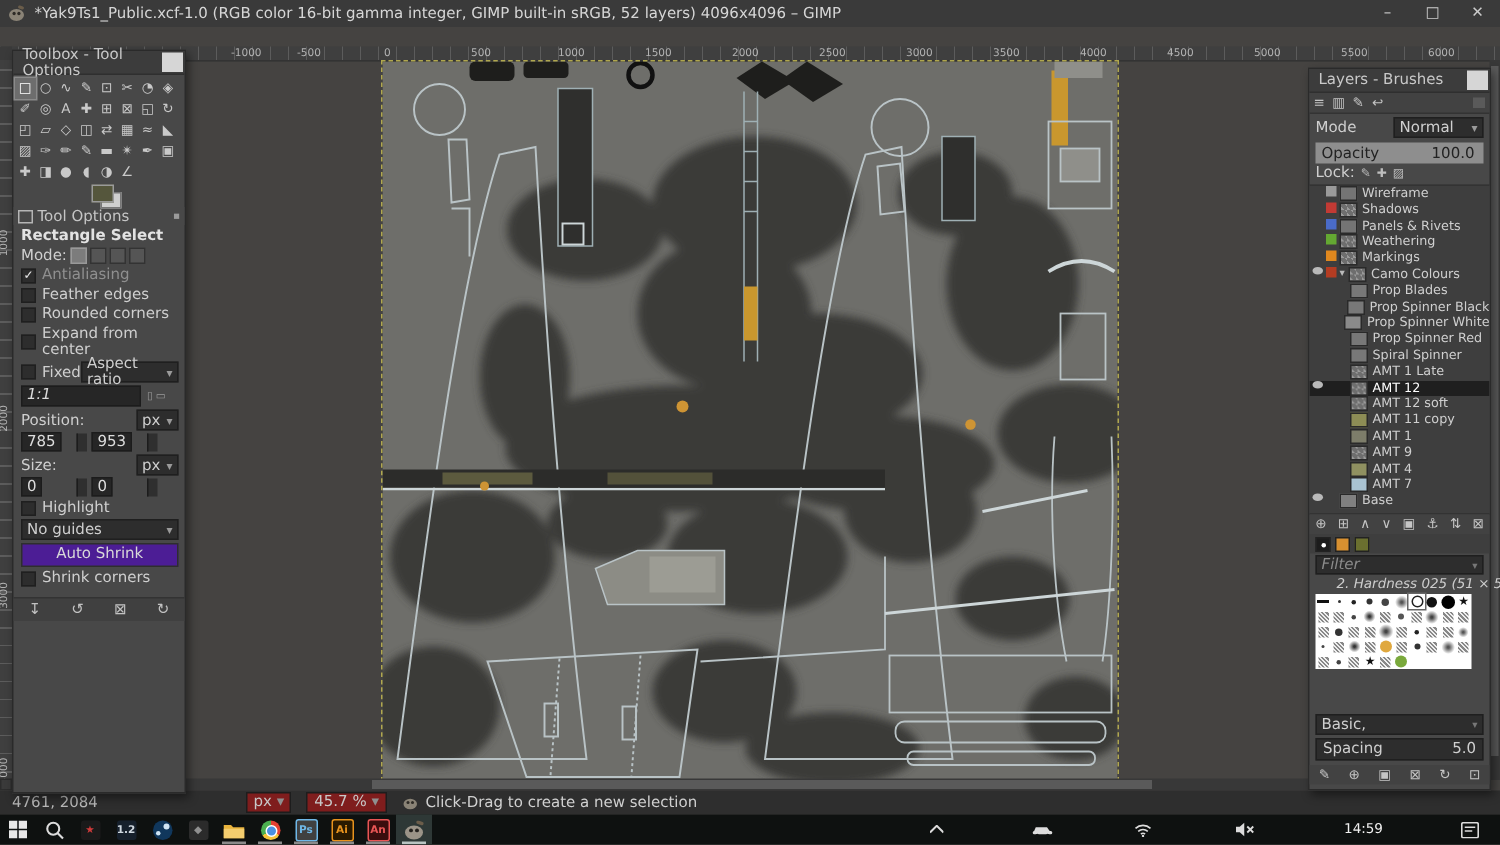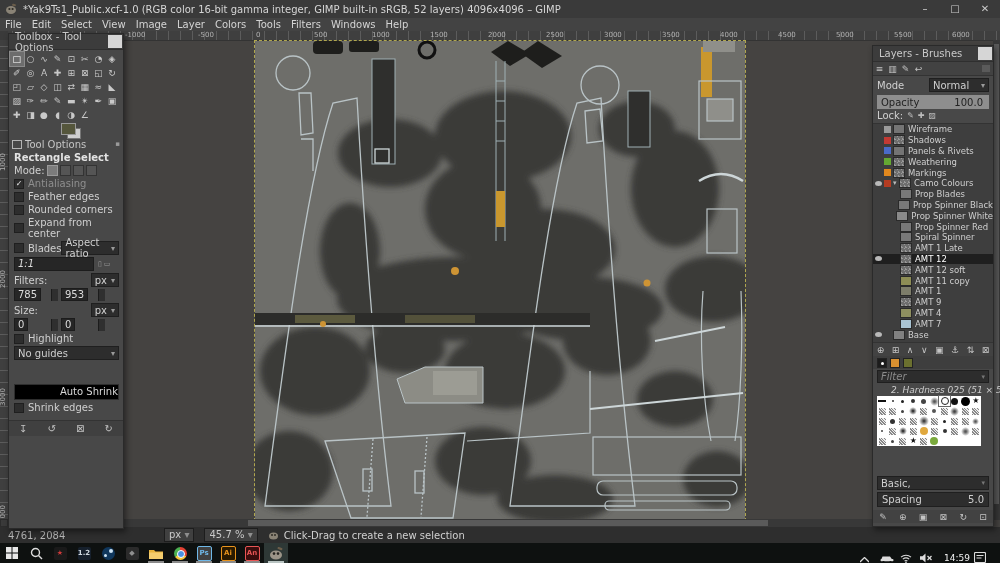--- a/index.html
+++ b/index.html
@@ -27,21 +27,21 @@
   .canvaswrap{position:absolute;left:255px;top:41px;width:490px;height:479px;outline:1px dashed #b0a74f;}
   .vsb{position:absolute;right:0;top:40px;width:7px;height:480px;background:#383838;}
   .vsb i{position:absolute;left:1px;top:4px;width:5px;height:460px;background:#5a5a5a;}
   .hsb{position:absolute;left:8px;top:519px;width:985px;height:8px;background:#383838;}
   .hsb i{position:absolute;top:1px;left:240px;width:520px;height:6px;background:#5a5a5a;}
   .qmask{position:absolute;left:0;top:519px;width:8px;height:8px;background:#3a3a3a;border:1px solid #2c2c2c;box-sizing:border-box;}
   
   .statusbar{position:absolute;left:0;top:527px;width:1000px;height:16px;background:#2e2e2e;
     display:flex;align-items:center;color:#c8c8c8;}
   .statusbar .pos{margin-left:8px;width:90px;color:#b9b9b9;}
-  .sdrop{background:#404040;border:1px solid #1d1d1d;padding:0 4px;margin-right:10px;height:12px;line-height:12px;}
+  .sdrop{background:#7f1d1d;border:1px solid #1d1d1d;padding:0 4px;margin-right:10px;height:12px;line-height:12px;}
   .sdrop b{font-weight:normal;color:#8f8f8f;}
   .hint{margin-left:5px;color:#d0d0d0;}
   
   .win{position:absolute;background:#484848;border:1px solid #2a2a2a;box-shadow:2px 3px 6px rgba(0,0,0,.45);}
   .wtitle{height:15px;background:#3c3c3c;display:flex;align-items:center;border-bottom:1px solid #2f2f2f;}
   .wtitle span{margin-left:6px;font-size:10px;color:#c9c9c9;}
   .wclose{position:absolute;right:1px;top:1px;width:14px;height:13px;background:#d6d6d6;}
   
   .toolgrid{display:flex;flex-wrap:wrap;width:112px;padding:2px 0 0 1px;}
   .tool{width:13.6px;height:14px;display:flex;align-items:center;justify-content:center;
@@ -58,33 +58,33 @@
     font-size:8px;line-height:8px;color:#e8e8e8;text-align:center;}
   .modebtn{width:9px;height:9px;background:#555;border:1px solid #333;margin-left:2px;}
   .modebtn.on{background:#7c7c7c;border-color:#999;}
   .field{background:#262626;border:1px solid #1c1c1c;color:#dcdcdc;padding:0 3px;height:12px;line-height:12px;}
   .spin{position:relative;width:44px;margin-right:3px;}
   .spin .field{width:38px;}
   .spin u{position:absolute;right:0;top:0;width:6px;height:12px;text-decoration:none;
     border-left:1px solid #1c1c1c;background:#2f2f2f;}
   .drop{display:flex;align-items:center;background:#2d2d2d;border:1px solid #1f1f1f;height:12px;padding:0 3px;}
   .drop i{font-style:normal;margin-left:4px;color:#9a9a9a;font-size:8px;}
-  .btn{background:#000000;border:1px solid #2e2e2e;color:#d8d8d8;text-align:right;height:14px;line-height:14px;margin-top:22px;}
+  .btn{background:#4c1d95;border:1px solid #2e2e2e;color:#d8d8d8;text-align:center;height:14px;line-height:14px;}
   .iconbar{display:flex;justify-content:space-around;align-items:center;background:#404040;height:15px;margin-top:6px;border-top:1px solid #333;}
   .iconbar span{color:#c2c2c2;font-size:10px;}
   
   .tabs{display:flex;align-items:center;height:13px;background:#424242;border-bottom:1px solid #333;}
   .tabs span{width:13px;text-align:center;color:#c5c5c5;font-size:9px;}
   .tabs .corner{position:static;margin-left:auto;margin-right:3px;width:8px;height:7px;background:#5a5a5a;}
   .lrow{display:flex;align-items:center;padding:2px 4px;}
   .opac{position:relative;margin:1px 4px;height:14px;background:#8e8e8e;color:#222;display:flex;align-items:center;}
   .opac b{font-weight:normal;margin-left:4px;}
   .opac em{font-style:normal;margin-left:auto;margin-right:6px;}
   .layerlist{background:#3e3e3e;border-top:1px solid #333;border-bottom:1px solid #333;overflow:hidden;}
-  .lay{display:flex;align-items:center;height:10.8px;}
+  .lay{display:flex;align-items:flex-start;height:10.8px;}
   .lay.sel{background:#1f1f1f;color:#ffffff;}
   .lay .eye{width:7px;height:5px;border-radius:50%;background:#b9b9b9;margin:0 2px 0 2px;flex:none;}
   .lay .noeye{width:11px;flex:none;}
   .lay .tag{width:7px;height:7px;flex:none;margin-right:2px;}
   .lay .notag{width:9px;flex:none;}
   .lay .thumb{width:10px;height:8px;flex:none;border:1px solid #2a2a2a;margin-right:3px;}
   .checker{background-image:linear-gradient(45deg,#9a9a9a 25%,#6e6e6e 25%,#6e6e6e 75%,#9a9a9a 75%),
     linear-gradient(45deg,#9a9a9a 25%,#6e6e6e 25%,#6e6e6e 75%,#9a9a9a 75%);background-size:4px 4px;background-position:0 0,2px 2px;}
   .lay .nm{font-size:8.5px;white-space:nowrap;}
   .lay .exp{width:6px;color:#bbb;font-size:7px;flex:none;}
@@ -101,21 +101,21 @@
   .tagrow{display:flex;align-items:center;height:12px;margin:2px 4px 0;background:#2d2d2d;border:1px solid #1f1f1f;padding:0 3px;color:#cfcfcf;}
   .spacing{display:flex;align-items:center;height:13px;margin:2px 4px 0;background:#2d2d2d;border:1px solid #1f1f1f;padding:0 4px;}
   .spacing em{font-style:normal;margin-left:auto;}
   
   .taskbar{position:absolute;left:0;top:543px;width:1000px;height:20px;background:#0e1110;display:flex;align-items:center;}
   .tbicon{width:24px;height:20px;display:flex;align-items:center;justify-content:center;position:relative;flex:none;}
   .tbicon.open::after{content:"";position:absolute;bottom:0;left:4px;width:16px;height:2px;background:#8a8a8a;}
   .tbicon.active{background:#2e3836;}
   .tbicon.active::after{background:#b9c4c2;}
   .appsq{width:13px;height:13px;display:flex;align-items:center;justify-content:center;font-size:7px;font-weight:bold;border-radius:2px;}
-  .tray{margin-left:auto;display:flex;align-items:flex-end;height:20px;}
+  .tray{margin-left:auto;display:flex;align-items:center;height:20px;gap:48px;}
   .tray .titem{width:20px;text-align:center;color:#dfdfdf;}
   .clock{color:#f0f0f0;font-size:9px;width:34px;text-align:center;}
   svg{display:block;}
 </style>
 </head>
 <body>
 <div class="screen">
 
 <div class="titlebar">
   <svg width="12" height="12" style="margin-left:5px">
@@ -125,36 +125,23 @@
         <rect x="7" y="1" width="4" height="2" rx="1" fill="#6b5d4a" transform="rotate(18 9 2)"></rect>
   </svg>
   <span class="apptitle">*Yak9Ts1_Public.xcf-1.0 (RGB color 16-bit gamma integer, GIMP built-in sRGB, 52 layers) 4096x4096 – GIMP</span>
   <div class="winctl">
     <span>–</span>
     <span>□</span>
     <span>✕</span>
   </div>
 </div>
 
-<div class="menubar">
-      <span>File</span>
-      <span>Edit</span>
-      <span>Select</span>
-      <span>View</span>
-      <span>Image</span>
-      <span>Layer</span>
-      <span>Colors</span>
-      <span>Tools</span>
-      <span>Filters</span>
-      <span>Windows</span>
-      <span>Help</span>
-    </div>
 
 <div class="hruler">
-      <b style="left: 124px; text-align: center;">-1000</b>
+      <b style="left: 153px; text-align: center;">-1000</b>
       <b style="left: 197px;">-500</b>
       <b style="left: 255px;">0</b>
       <b style="left: 313px;">500</b>
       <b style="left: 371px;">1000</b>
       <b style="left: 429px;">1500</b>
       <b style="left: 487px;">2000</b>
       <b style="left: 545px;">2500</b>
       <b style="left: 603px;">3000</b>
       <b style="left: 661px;">3500</b>
       <b style="left: 719px;">4000</b>
@@ -368,34 +355,34 @@
           <span>Rounded corners</span>
         </div>
         <div class="optrow">
           <span class="chk"></span>
           <span>Expand from center</span>
         </div>
       </div>
 
   <div class="optrow">
     <span class="chk"></span>
-    <span>Blades</span>
+    <span>Fixed</span>
     <span class="drop" style="margin-left:auto">
       <span>Aspect ratio</span>
           <i>▾</i>
     </span>
   </div>
   <div class="optrow">
     <span class="field" style="width:72px;font-style:italic">1:1</span>
     <span style="margin-left:4px;color:#9a9a9a;font-size:7px">▯</span>
     <span style="margin-left:2px;color:#9a9a9a;font-size:7px">▭</span>
   </div>
 
   <div class="optrow">
-    <span>Filters:</span>
+    <span>Position:</span>
     <span class="drop" style="margin-left:auto">
           <span>px</span>
           <i>▾</i>
         </span>
   </div>
   <div class="optrow">
     <span class="spin"><span class="field">785</span><u></u></span>
     <span class="spin"><span class="field">953</span><u></u></span>
   </div>
 
@@ -424,21 +411,21 @@
           <i style="margin-left:auto">▾</i>
     </span>
   </div>
   <div class="optrow">
     <div class="btn" style="width:100%">Auto Shrink</div>
   </div>
 
   <div>
         <div class="optrow">
           <span class="chk"></span>
-          <span>Shrink edges</span>
+          <span>Shrink corners</span>
         </div>
       </div>
 
   <div class="iconbar">
         <span>↧</span>
         <span>↺</span>
         <span>⊠</span>
         <span>↻</span>
       </div>
 </div>

